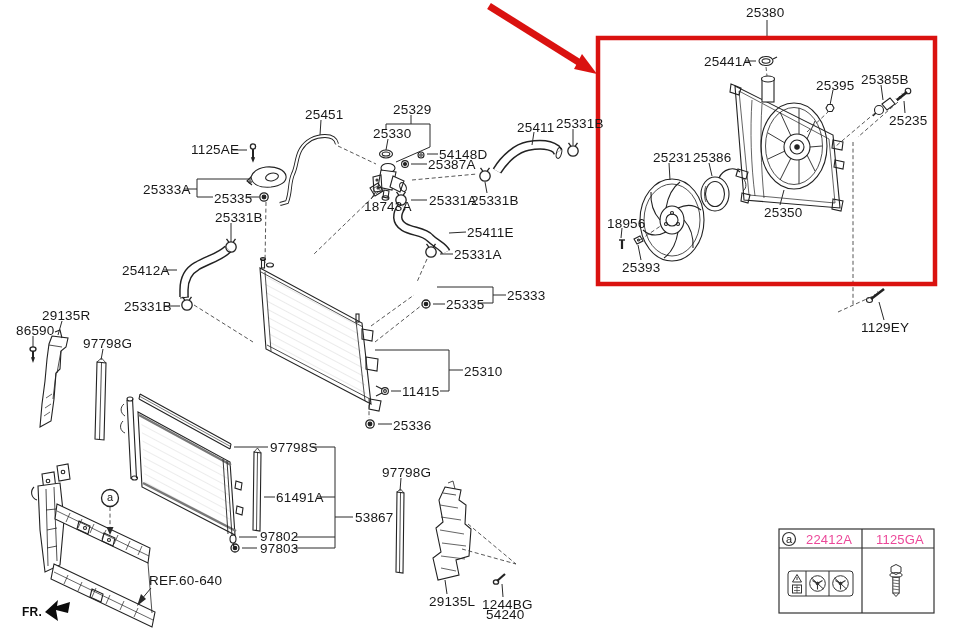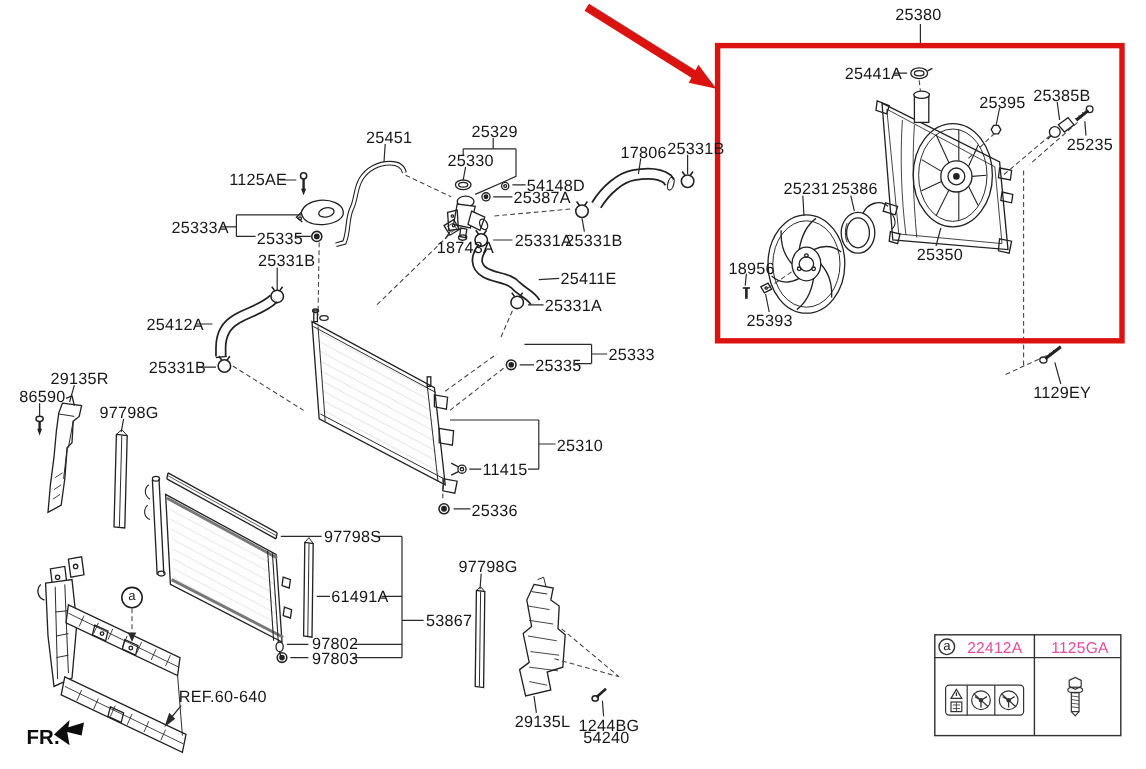--- a/index.html
+++ b/index.html
@@ -3,21 +3,21 @@
 <meta charset="utf-8">
 <style>
   html,body{margin:0;padding:0;background:#fff;}
   .stage{position:relative;width:955px;height:641px;background:#fff;overflow:hidden;
          font-family:"Liberation Sans",sans-serif;}
   .stage svg{position:absolute;left:0;top:0;}
   .lbl{position:absolute;white-space:nowrap;font:13.5px/1.1 "Liberation Sans",sans-serif;
        color:#181818;letter-spacing:.2px;text-align:right;}
   .marker{position:absolute;width:18px;text-align:center;font:11px/1 "Liberation Sans",sans-serif;
           color:#181818;}
-  .fr{font-weight:700;font-size:17px;color:#0c0c0c;}
+  .fr{font-weight:700;font-size:12px;color:#0c0c0c;}
   .tbl-txt{font-size:13px;color:#ec4899;}
 </style>
 </head>
 <body>
 
 <div class="stage">
 
 <svg width="955" height="641" viewBox="0 0 955 641">
   <defs>
     <pattern id="fins" width="7" height="7" patternUnits="userSpaceOnUse" patternTransform="rotate(28)">
@@ -342,21 +342,21 @@
   <div class="lbl" style="left:693px;top:151px">25386</div>
   <div class="lbl" style="left:764px;top:206px">25350</div>
   <div class="lbl" style="left:607px;top:217px">18956</div>
   <div class="lbl" style="left:622px;top:261px">25393</div>
   <div class="lbl" style="left:861px;top:321px">1129EY</div>
   <div class="lbl" style="left:305px;top:108px">25451</div>
   <div class="lbl" style="left:393px;top:103px">25329</div>
   <div class="lbl" style="left:373px;top:127px">25330</div>
   <div class="lbl" style="left:439px;top:148px">54148D</div>
   <div class="lbl" style="left:428px;top:158px">25387A</div>
-  <div class="lbl" style="left:517px;top:121px">17806</div>
+  <div class="lbl" style="left:517px;top:121px">25411</div>
   <div class="lbl" style="left:556px;top:117px">25331B</div>
   <div class="lbl" style="left:191px;top:143px">1125AE</div>
   <div class="lbl" style="left:143px;top:183px">25333A</div>
   <div class="lbl" style="left:214px;top:192px">25335</div>
   <div class="lbl" style="left:215px;top:211px">25331B</div>
   <div class="lbl" style="left:122px;top:264px">25412A</div>
   <div class="lbl" style="left:124px;top:300px">25331B</div>
   <div class="lbl" style="left:364px;top:200px">18743A</div>
   <div class="lbl" style="left:429px;top:194px">25331A</div>
   <div class="lbl" style="left:471px;top:194px">25331B</div>

